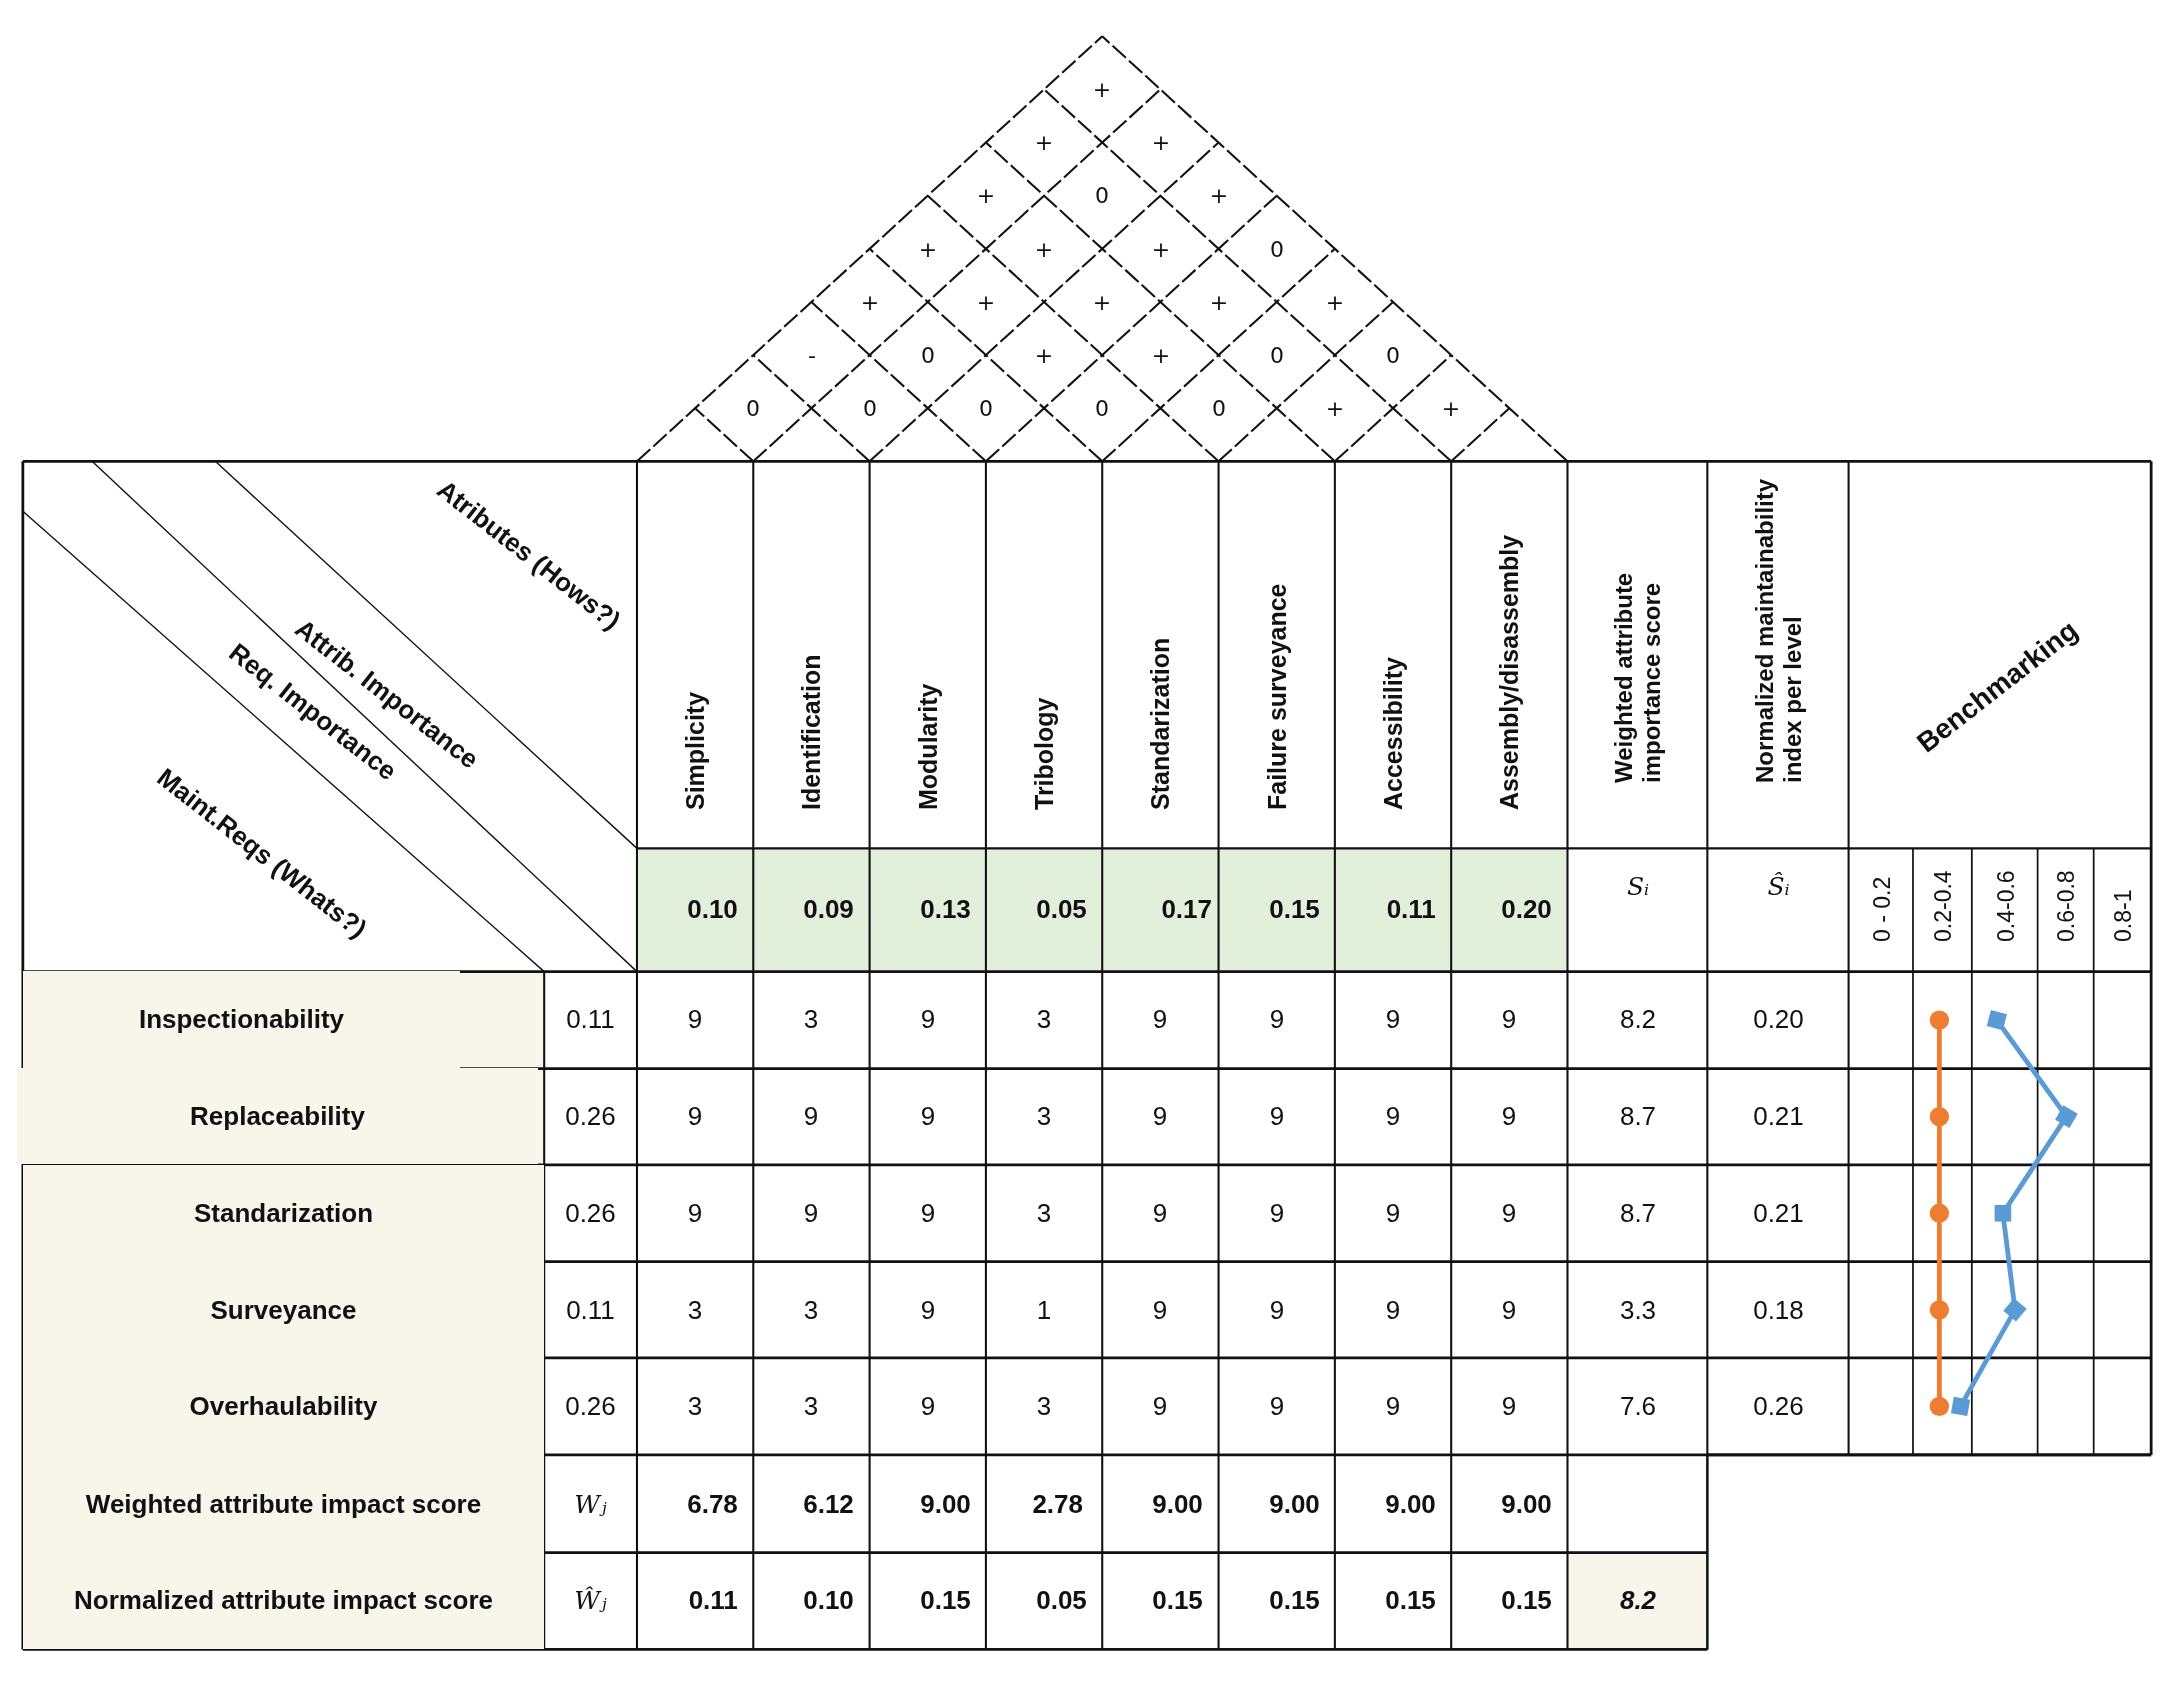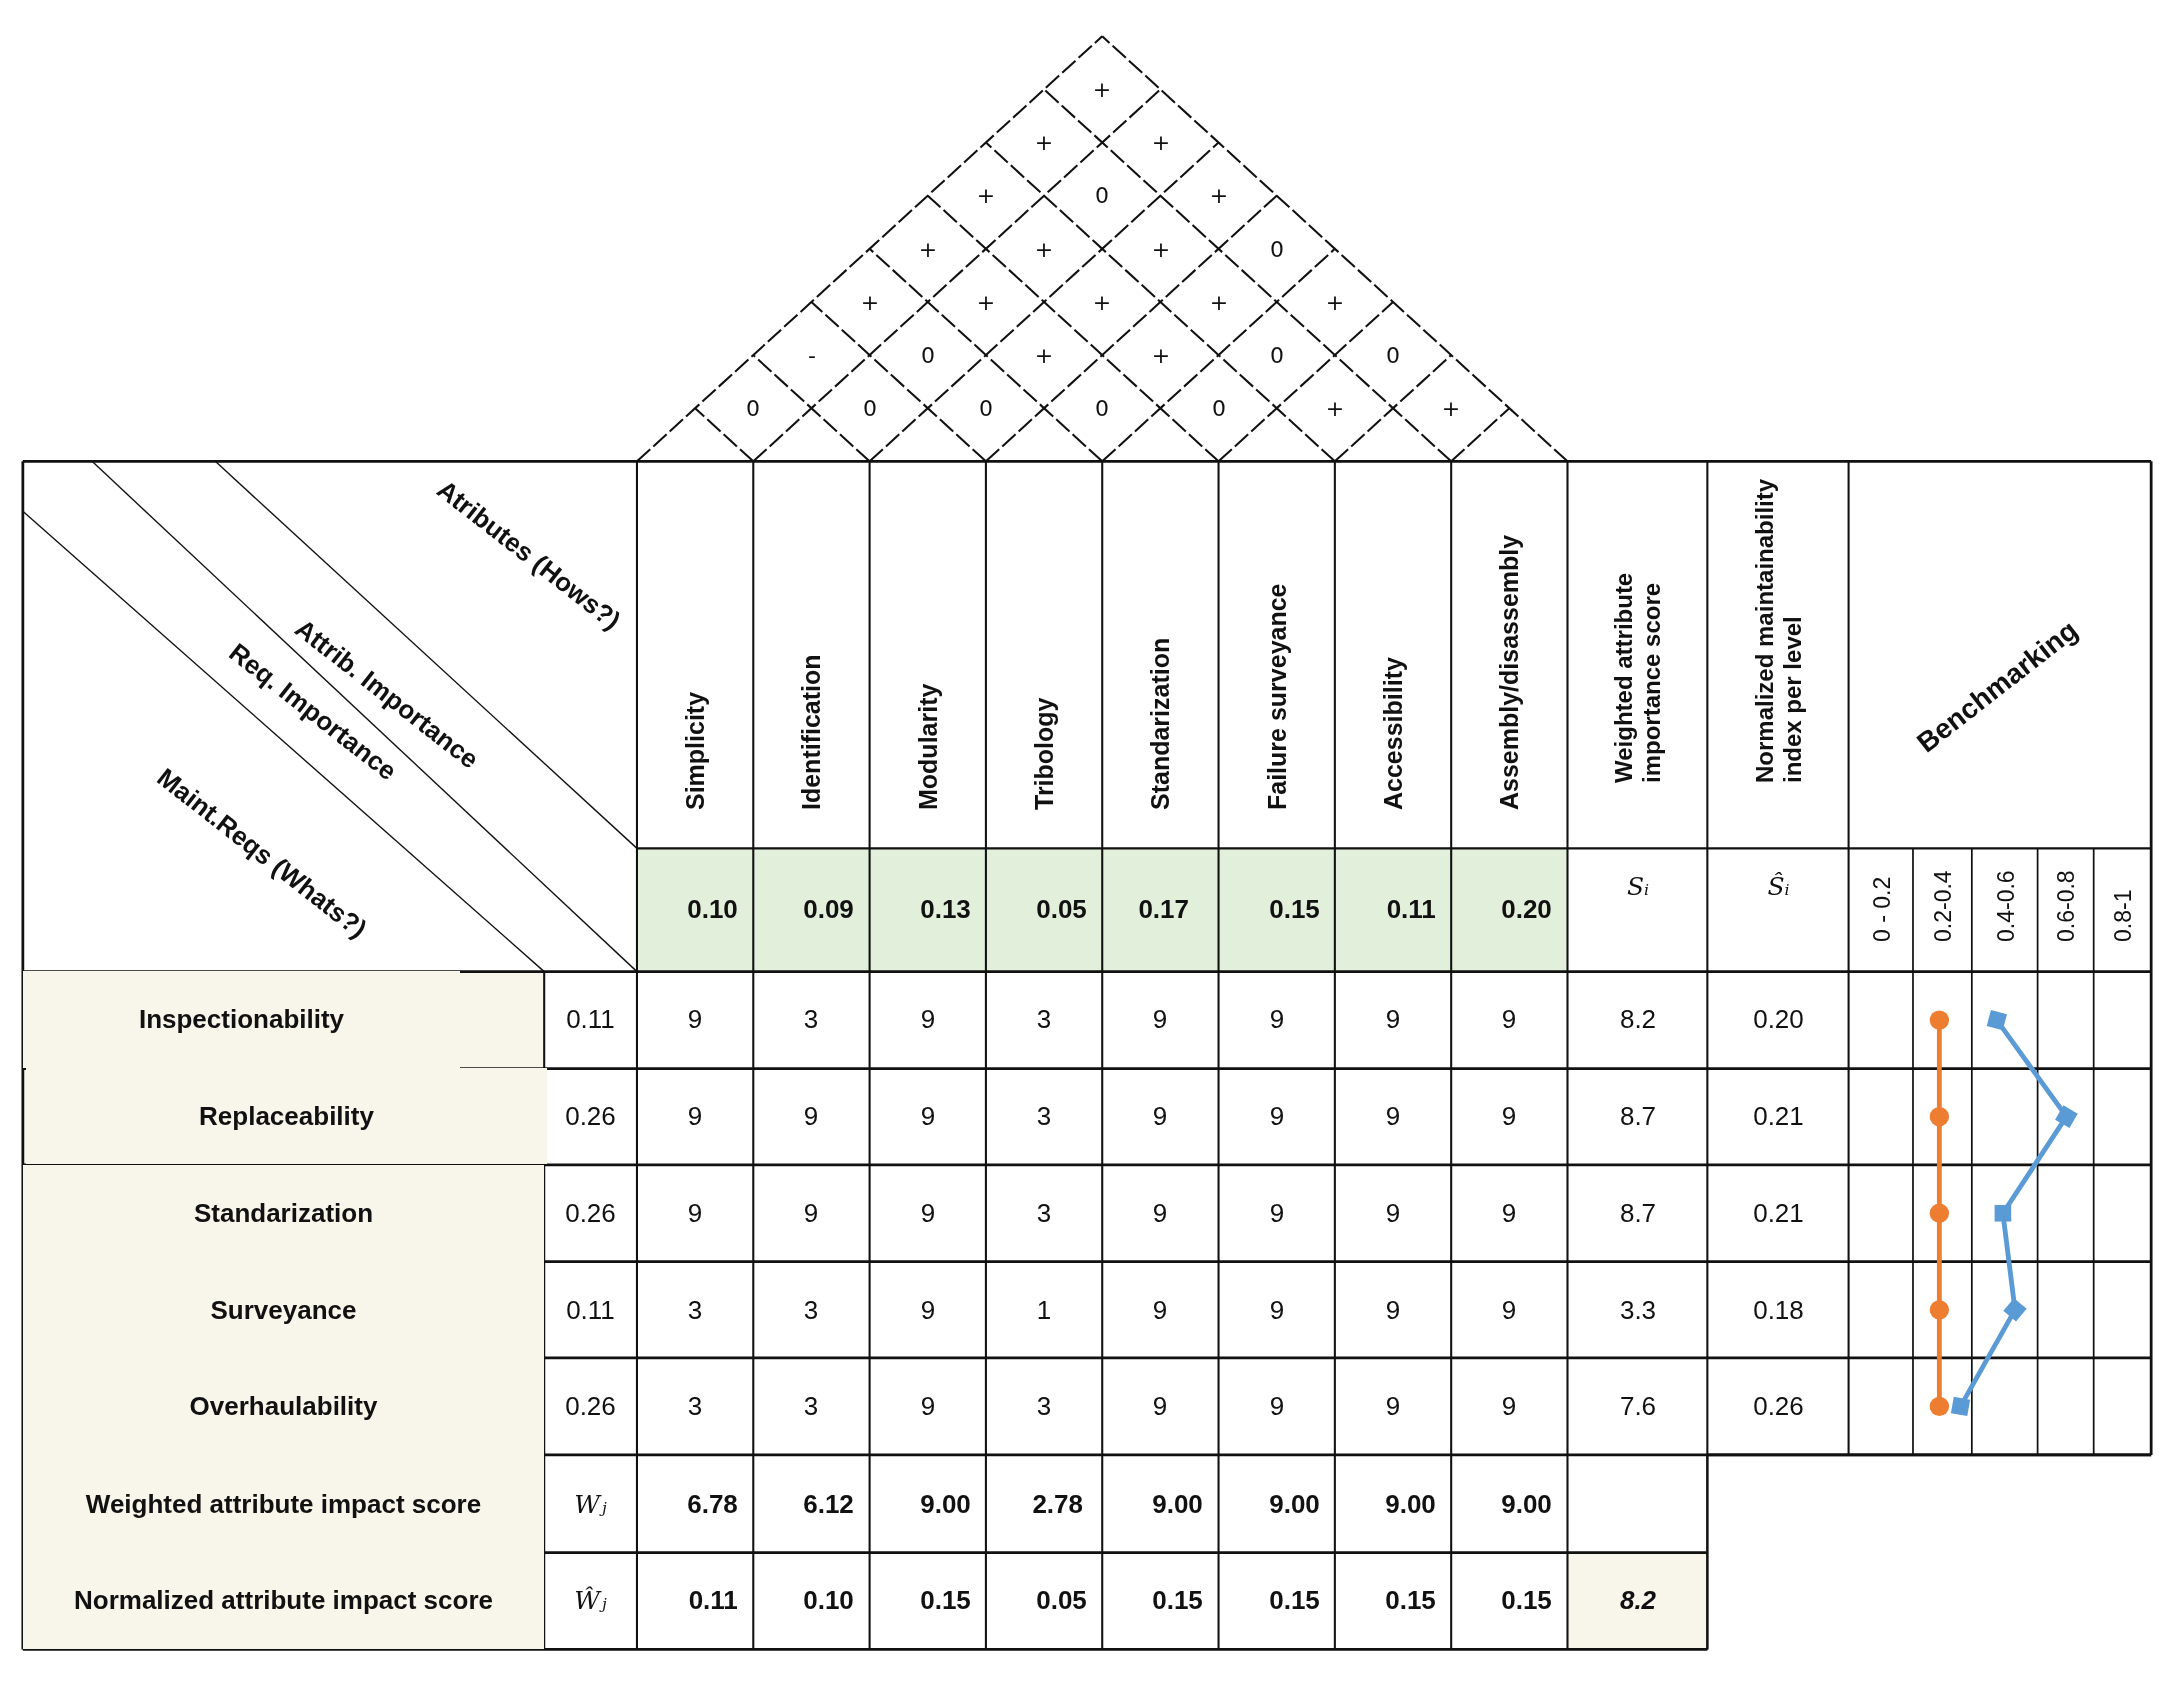--- a/index.html
+++ b/index.html
@@ -145,21 +145,21 @@
       <span>Modularity</span>
     </div>
     <div class="cell num bold" style="left: 870px; top: 848px; width: 116px; height: 123px; justify-content: flex-end; padding-right: 15.2px;">0.13</div>
     <div class="vhead" style="left: 986px; top: 461px; width: 116px; height: 387px;">
       <span>Tribology</span>
     </div>
     <div class="cell num bold" style="left: 986px; top: 848px; width: 116px; height: 123px; justify-content: flex-end; padding-right: 15.2px;">0.05</div>
     <div class="vhead" style="left: 1102px; top: 461px; width: 116px; height: 387px;">
       <span>Standarization</span>
     </div>
-    <div class="cell num bold" style="left: 1102px; top: 848px; width: 116px; height: 123px; justify-content: flex-end; padding-right: 29px;">0.17</div>
+    <div class="cell num bold" style="left: 1102px; top: 848px; width: 116px; height: 123px; justify-content: flex-end; padding-right: 6px;">0.17</div>
     <div class="vhead" style="left: 1219px; top: 461px; width: 116px; height: 387px;">
       <span>Failure surveyance</span>
     </div>
     <div class="cell num bold" style="left: 1219px; top: 848px; width: 116px; height: 123px; justify-content: flex-end; padding-right: 15.2px;">0.15</div>
     <div class="vhead" style="left: 1335px; top: 461px; width: 116px; height: 387px;">
       <span>Accessibility</span>
     </div>
     <div class="cell num bold" style="left: 1335px; top: 848px; width: 116px; height: 123px; justify-content: flex-end; padding-right: 15.2px;">0.11</div>
     <div class="vhead" style="left: 1451px; top: 461px; width: 116px; height: 387px;">
       <span>Assembly/disassembly</span>
@@ -186,21 +186,21 @@
     <div class="cell num" style="left: 637px; top: 971px; width: 116px; height: 97px;">9</div>
     <div class="cell num" style="left: 753px; top: 971px; width: 116px; height: 97px;">3</div>
     <div class="cell num" style="left: 870px; top: 971px; width: 116px; height: 97px;">9</div>
     <div class="cell num" style="left: 986px; top: 971px; width: 116px; height: 97px;">3</div>
     <div class="cell num" style="left: 1102px; top: 971px; width: 116px; height: 97px;">9</div>
     <div class="cell num" style="left: 1219px; top: 971px; width: 116px; height: 97px;">9</div>
     <div class="cell num" style="left: 1335px; top: 971px; width: 116px; height: 97px;">9</div>
     <div class="cell num" style="left: 1451px; top: 971px; width: 116px; height: 97px;">9</div>
     <div class="cell num" style="left: 1568px; top: 971px; width: 140px; height: 97px;">8.2</div>
     <div class="cell num" style="left: 1708px; top: 971px; width: 141px; height: 97px;">0.20</div>
-    <div class="cell reqlabel" style="left: 26px; top: 1068px; width: 521px; height: 96px;">Replaceability</div>
+    <div class="cell reqlabel" style="left: 17px; top: 1068px; width: 521px; height: 96px;">Replaceability</div>
     <div class="cell num" style="left: 544px; top: 1068px; width: 93px; height: 96px;">0.26</div>
     <div class="cell num" style="left: 637px; top: 1068px; width: 116px; height: 96px;">9</div>
     <div class="cell num" style="left: 753px; top: 1068px; width: 116px; height: 96px;">9</div>
     <div class="cell num" style="left: 870px; top: 1068px; width: 116px; height: 96px;">9</div>
     <div class="cell num" style="left: 986px; top: 1068px; width: 116px; height: 96px;">3</div>
     <div class="cell num" style="left: 1102px; top: 1068px; width: 116px; height: 96px;">9</div>
     <div class="cell num" style="left: 1219px; top: 1068px; width: 116px; height: 96px;">9</div>
     <div class="cell num" style="left: 1335px; top: 1068px; width: 116px; height: 96px;">9</div>
     <div class="cell num" style="left: 1451px; top: 1068px; width: 116px; height: 96px;">9</div>
     <div class="cell num" style="left: 1568px; top: 1068px; width: 140px; height: 96px;">8.7</div>

